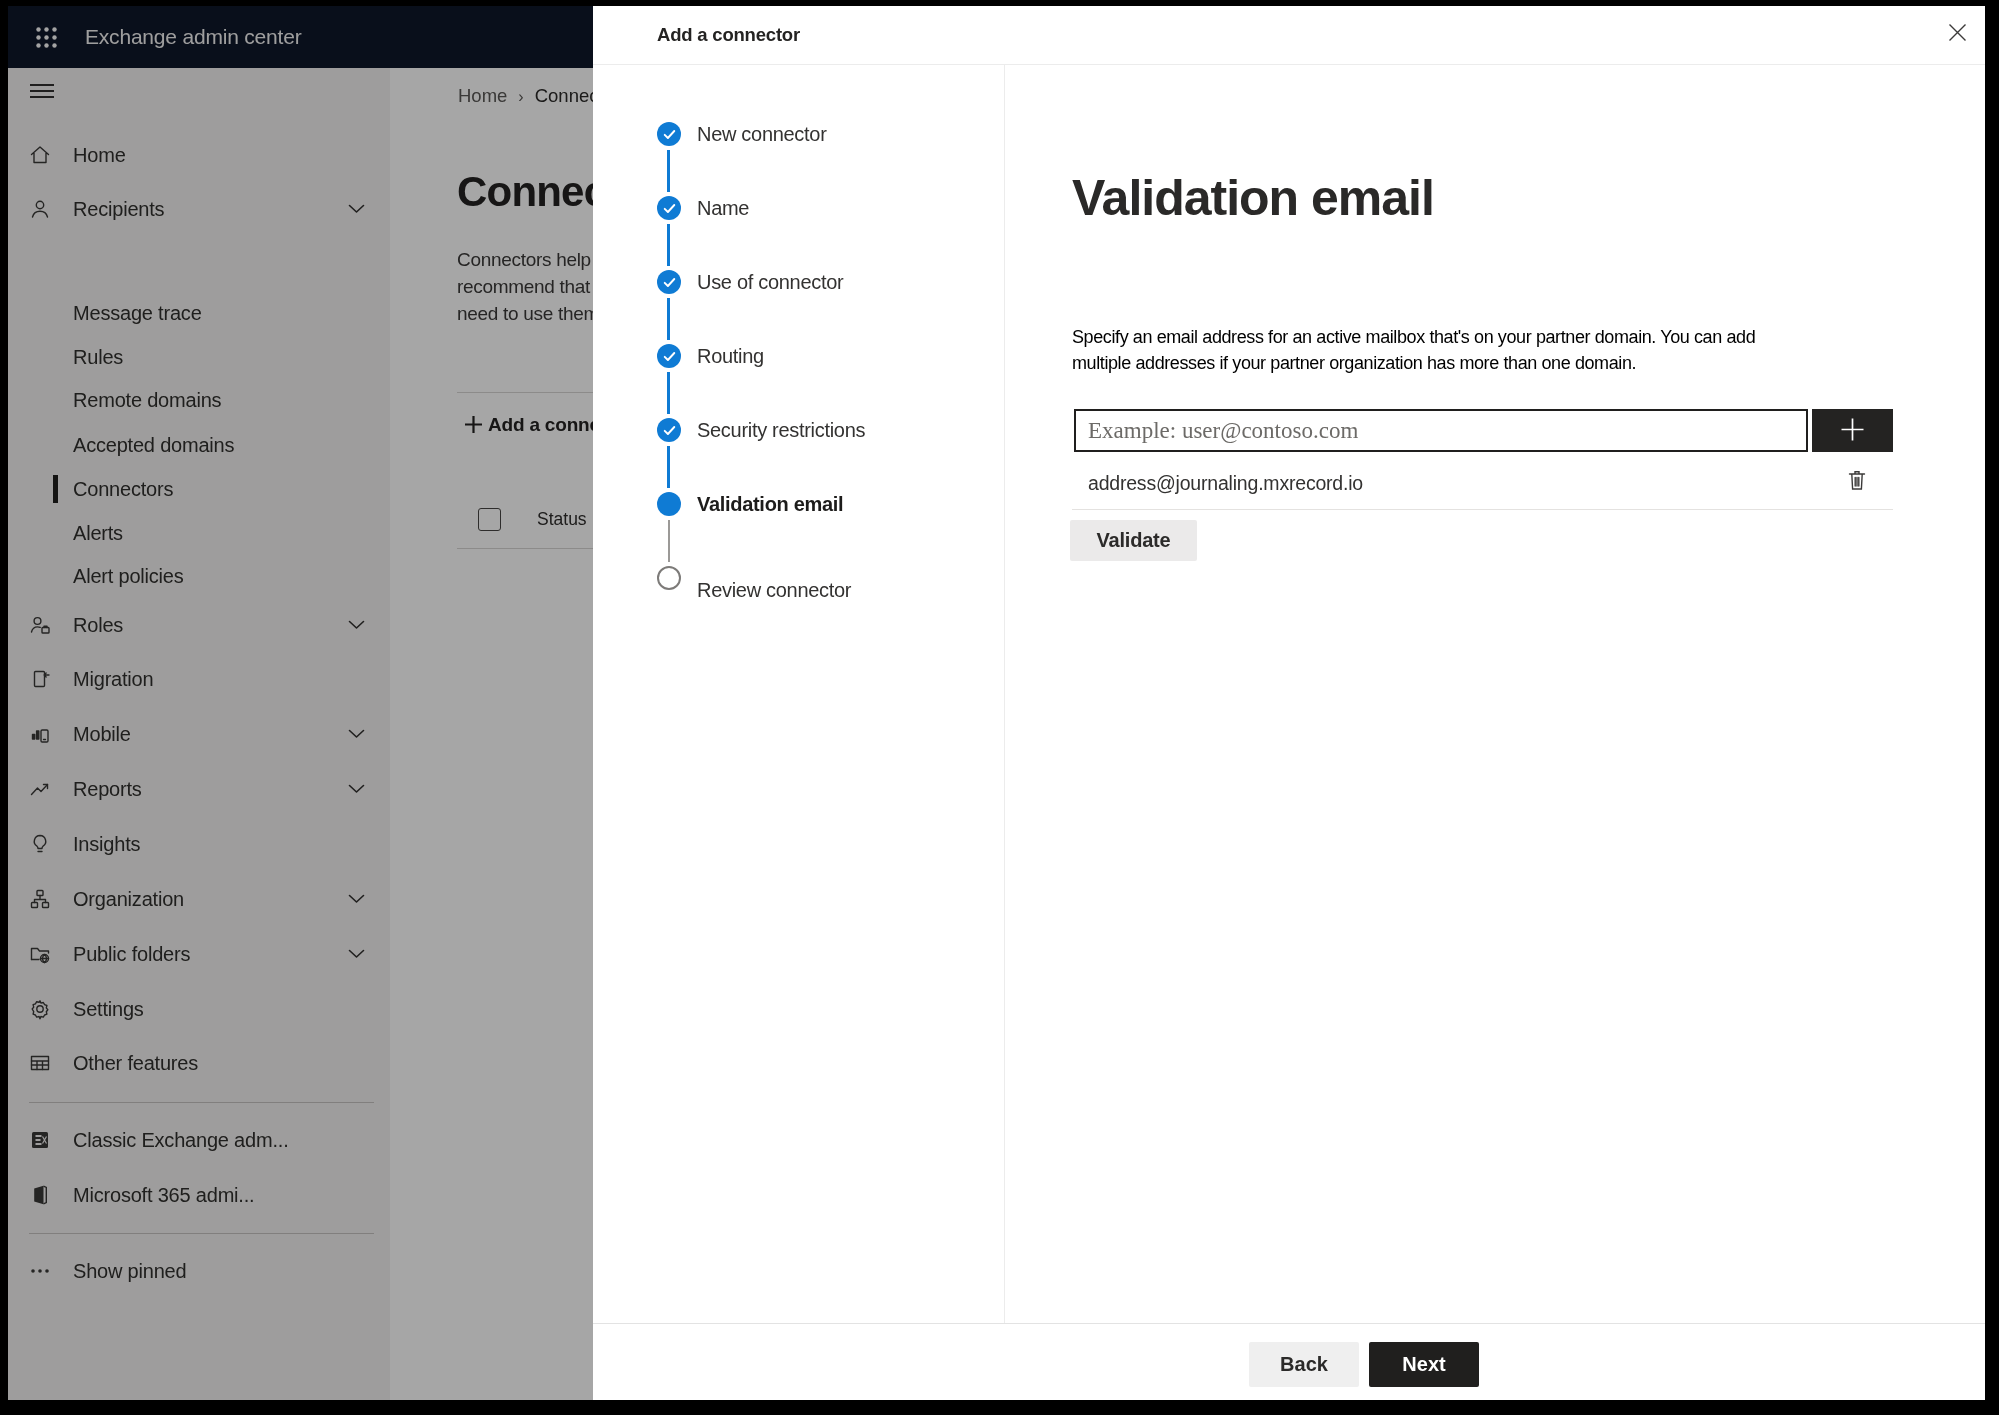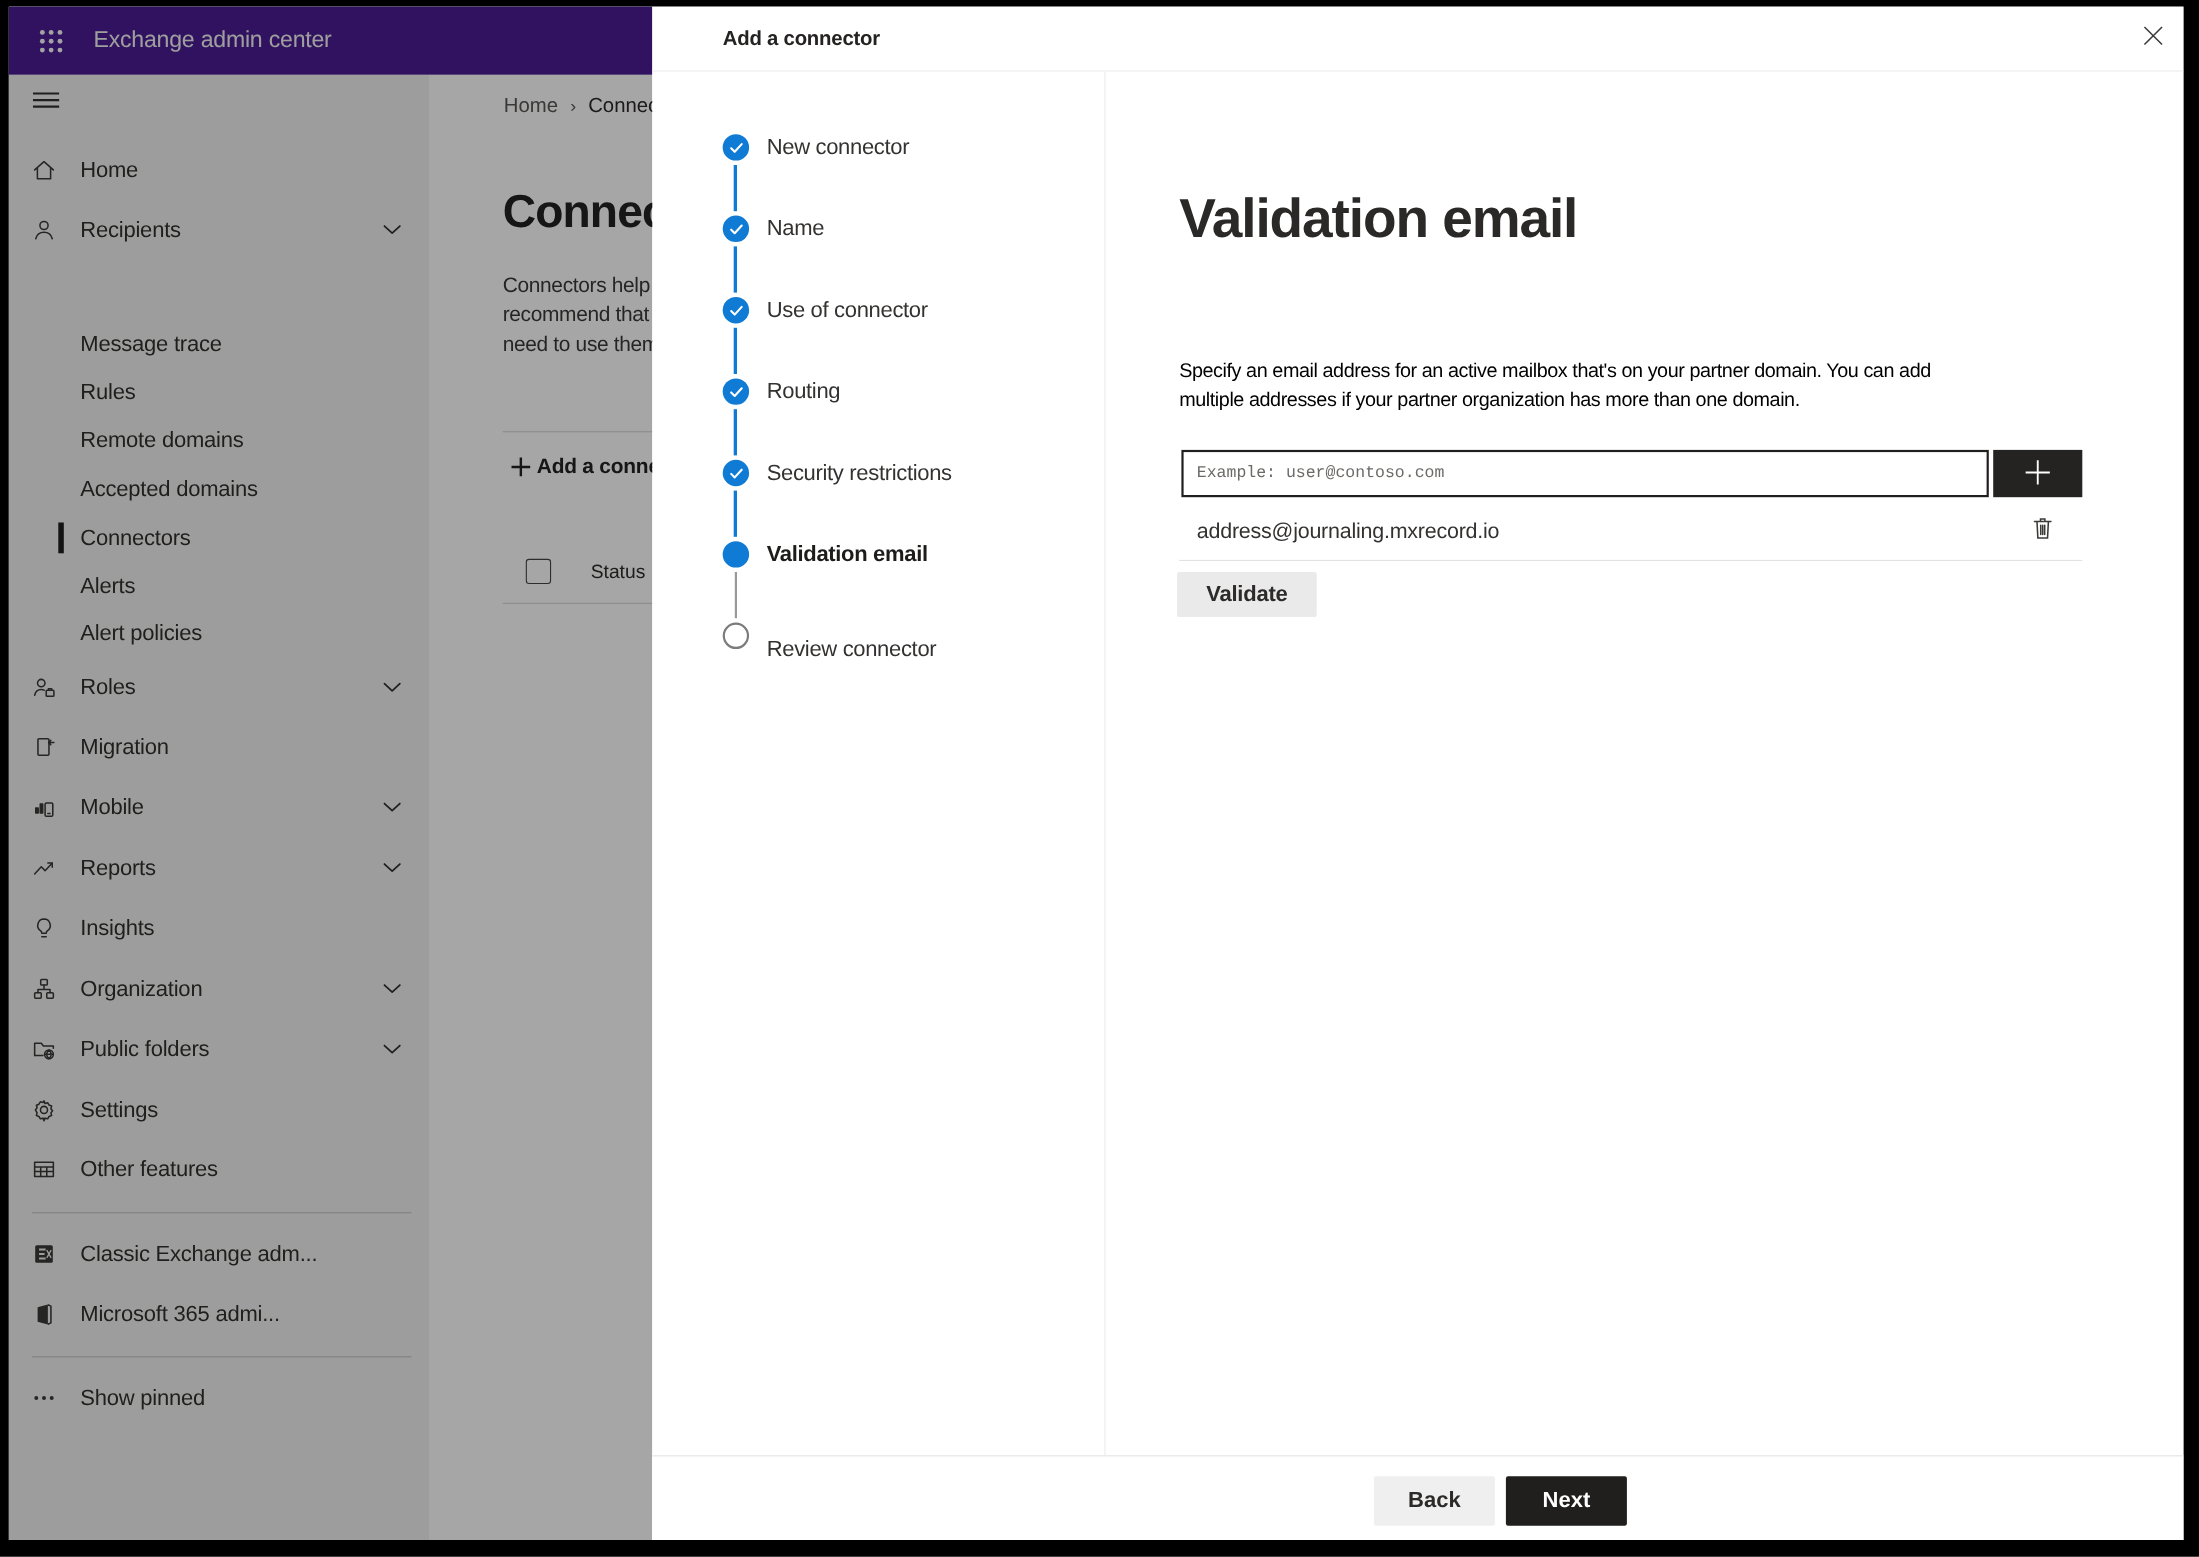--- a/index.html
+++ b/index.html
@@ -1,21 +1,21 @@
 <!DOCTYPE html>
 <html><head>
 <meta charset="utf-8">
 <style>
   html,body{margin:0;padding:0;background:#000;}
   body{width:1999px;height:1415px;position:relative;overflow:hidden;
        font-family:"Liberation Sans","DejaVu Sans",sans-serif;color:#31302e;}
   .screen{position:absolute;left:8px;top:6px;width:1977px;height:1394px;background:#fff;overflow:hidden;}
 
   
-  .topbar{position:absolute;left:0;top:0;width:585px;height:62px;background:#4c1d95;z-index:1;}
+  .topbar{position:absolute;left:0;top:0;width:585px;height:62px;background:#0f172a;z-index:1;}
   .waffle{position:absolute;left:20px;top:13px;width:36px;height:36px;display:flex;align-items:center;justify-content:center;cursor:pointer;}
   .topbar-title{position:absolute;left:77px;top:0;height:62px;line-height:62px;font-size:21px;letter-spacing:-0.2px;color:#f3f3f3;white-space:nowrap;}
 
   
   .sidebar{position:absolute;left:0;top:62px;width:382px;height:1332px;background:#f3f2f1;z-index:1;}
   .hamburger{position:absolute;left:20px;top:10px;width:28px;height:26px;display:flex;align-items:center;justify-content:center;}
   .nav-row{position:absolute;left:0;width:382px;height:44px;}
   .nav-icon{position:absolute;left:19px;top:50%;transform:translateY(-50%);width:26px;height:26px;display:flex;align-items:center;justify-content:center;}
   .nav-label{position:absolute;left:65px;top:0;line-height:44px;font-size:20px;letter-spacing:-0.2px;color:#31302e;white-space:nowrap;}
   .nav-chevron{position:absolute;left:340px;top:50%;transform:translateY(-50%);width:17px;height:10px;display:flex;}
@@ -54,21 +54,21 @@
   .step-circle.upcoming{background:#fff;border:2px solid #7d7b79;}
   .step-seg{position:absolute;}
   .step-seg.blue{left:74px;width:3px;background:#0f7bd4;}
   .step-seg.gray{left:75px;width:2px;background:#9b9997;}
   .step-label{position:absolute;left:104px;height:28px;line-height:28px;font-size:20px;letter-spacing:-0.3px;color:#333231;white-space:nowrap;cursor:pointer;}
   .step-label.current{font-weight:bold;color:#1d1c1b;}
 
   
   .v-heading{position:absolute;left:479px;top:163px;font-size:50px;font-weight:bold;letter-spacing:-1px;color:#2a2928;white-space:nowrap;}
   .v-desc{position:absolute;left:479px;top:318px;font-size:18px;line-height:26px;letter-spacing:-0.4px;color:#000000;}
-  .email-input{position:absolute;left:481px;top:403px;width:734px;height:43px;box-sizing:border-box;border:2px solid #201f1e;border-radius:0;background:#fff;padding:0 12px;font-size:15px;font-family:Liberation Mono, monospace;color:#3b82f6;outline:none;}
+  .email-input{position:absolute;left:481px;top:403px;width:734px;height:43px;box-sizing:border-box;border:2px solid #201f1e;border-radius:0;background:#fff;padding:0 12px;font-size:23px;font-family:Liberation Serif, serif;color:#3b82f6;outline:none;}
   .email-input::placeholder{color:#6c6a67;opacity:1;}
   .plus-btn{position:absolute;left:1219px;top:403px;width:81px;height:43px;background:#242322;border:none;display:flex;align-items:center;justify-content:center;cursor:pointer;padding:0;}
   .addr-text{position:absolute;left:495px;height:30px;line-height:30px;font-size:19.5px;letter-spacing:-0.2px;color:#333231;white-space:nowrap;}
   .trash-btn{position:absolute;left:1248px;width:32px;height:32px;background:none;border:none;display:flex;align-items:center;justify-content:center;cursor:pointer;padding:0;}
   .v-div{position:absolute;left:479px;top:503px;width:821px;height:1px;background:#e4e2e0;}
   .validate-btn{position:absolute;left:477px;top:514px;width:127px;height:41px;background:#ebeaea;border:none;border-radius:2px;font-size:20px;font-weight:600;font-family:inherit;letter-spacing:-0.2px;color:#2c2b2a;cursor:pointer;}
 
   
   .modal-footer{position:absolute;left:0;top:1317px;width:1392px;height:90px;background:#fff;border-top:1px solid #e3e3e3;box-sizing:border-box;}
   .back-btn{position:absolute;left:656px;top:18px;width:110px;height:45px;background:#efefef;border:none;border-radius:2px;font-size:20px;font-weight:600;font-family:inherit;color:#2b2a29;cursor:pointer;}

